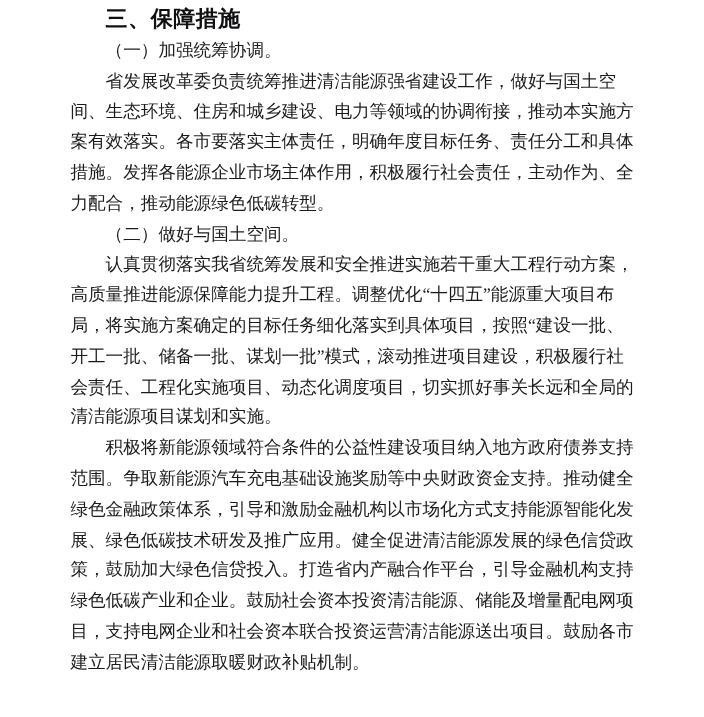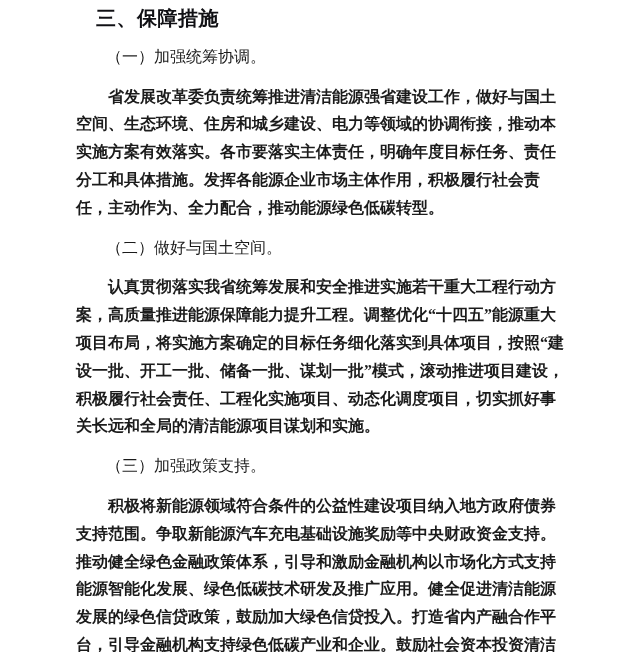--- a/index.html
+++ b/index.html
@@ -30,41 +30,39 @@
     margin: 0;
     font-family: "Liberation Sans", "DejaVu Sans", sans-serif;
     font-size: 20px;
     font-weight: 700;
     line-height: 27.8px;
     color: #101014;
     text-indent: 1.6em;
     letter-spacing: 0.5px;
   }
   .sec-title {
-    margin: 10px;
+    margin: 0;
     text-indent: 2em;
     line-break: strict;
   }
   .body-para {
-    margin: 12px;
+    margin: 0;
     text-indent: 2em;
     word-break: normal;
     line-break: strict;
-    font-weight: bold;
   }
 </style>
 </head>
 <body>
 
 <div class="page">
 
   <h1 class="doc-heading">三、保障措施</h1>
 
   <p class="sec-title">（一）加强统筹协调。</p>
   <p class="body-para">省发展改革委负责统筹推进清洁能源强省建设工作，做好与国土空间、生态环境、住房和城乡建设、电力等领域的协调衔接，推动本实施方案有效落实。各市要落实主体责任，明确年度目标任务、责任分工和具体措施。发挥各能源企业市场主体作用，积极履行社会责任，主动作为、全力配合，推动能源绿色低碳转型。</p>
 
   <p class="sec-title">（二）做好与国土空间。</p>
   <p class="body-para">认真贯彻落实我省统筹发展和安全推进实施若干重大工程行动方案，高质量推进能源保障能力提升工程。调整优化“十四五”能源重大项目布局，将实施方案确定的目标任务细化落实到具体项目，按照“建设一批、开工一批、储备一批、谋划一批”模式，滚动推进项目建设，积极履行社会责任、工程化实施项目、动态化调度项目，切实抓好事关长远和全局的清洁能源项目谋划和实施。</p>
 
-  <p class="sec-title">（三）加强政策支持。</p>
   <p class="body-para">积极将新能源领域符合条件的公益性建设项目纳入地方政府债券支持范围。争取新能源汽车充电基础设施奖励等中央财政资金支持。推动健全绿色金融政策体系，引导和激励金融机构以市场化方式支持能源智能化发展、绿色低碳技术研发及推广应用。健全促进清洁能源发展的绿色信贷政策，鼓励加大绿色信贷投入。打造省内产融合作平台，引导金融机构支持绿色低碳产业和企业。鼓励社会资本投资清洁能源、储能及增量配电网项目，支持电网企业和社会资本联合投资运营清洁能源送出项目。鼓励各市建立居民清洁能源取暖财政补贴机制。</p>
 
 </div>
 
 </body></html>

